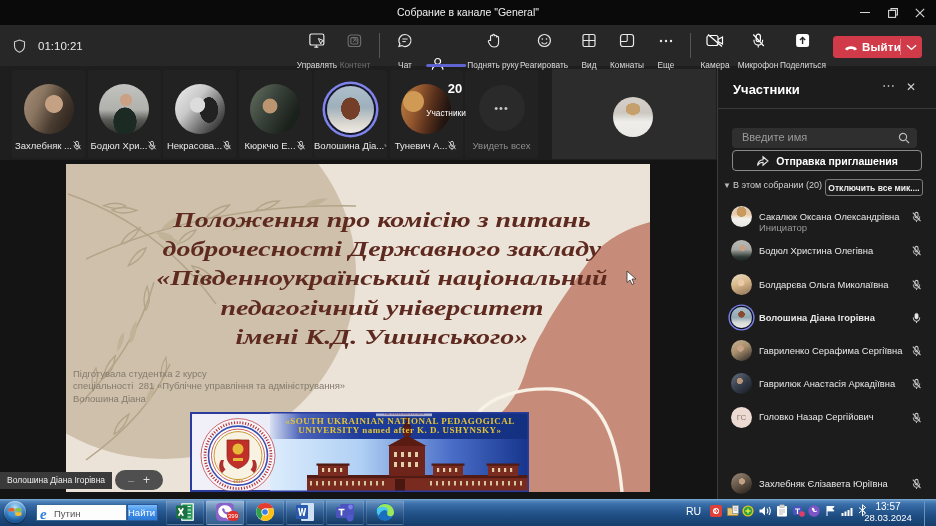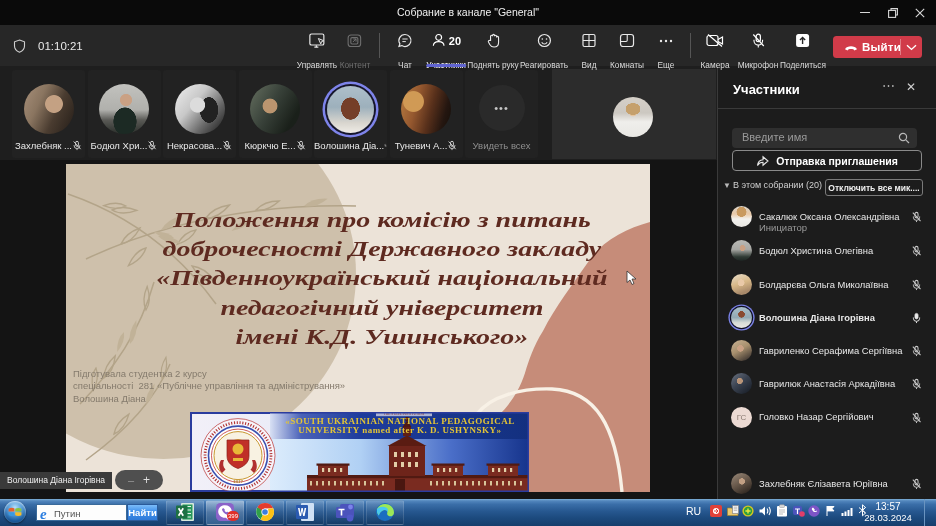--- a/index.html
+++ b/index.html
@@ -84,21 +84,21 @@
         </svg>
       <div class="lbl">Чат</div>
     </div>
 
     <div class="tbtn" style="left:446px;">
       <div style="display:flex;align-items:center;gap:3px;">
       <svg width="15" height="15" viewBox="0 0 15 15">
             <circle cx="7.5" cy="4.4" r="2.9" fill="none" stroke="#fff" stroke-width="1.2"></circle>
             <path d="M2.2 12.8 c0-2.6 2.3-4.2 5.3-4.2 s5.3 1.6 5.3 4.2" fill="none" stroke="#fff" stroke-width="1.2"></path>
           </svg>
-      <span style="font-size:11px;font-weight:bold;color:#fff;">20</span>
+      <span style="font-size:13px;font-weight:bold;color:#fff;margin-top:48px;">20</span>
         </div>
       <div class="lbl" style="color:#fff;">Участники</div>
       <div style="position:absolute;left:50%;transform:translateX(-50%);top:31px;width:40px;height:3px;background:#6064d0;border-radius:2px;"></div>
     </div>
 
     <div class="tbtn" style="left:493px;">
       <svg width="14" height="15" viewBox="0 0 14 15">
           <path d="M4.2 7.5 V3.2 a1 1 0 0 1 2 0 V2.4 a1 1 0 0 1 2 0 v0.8 a1 1 0 0 1 2 0 v1.2 a1 1 0 0 1 2 0 V9.5 c0 2.8-1.8 4.5-4.5 4.5 c-2.2 0-3.3-0.8-4.3-2.6 L2.1 9 c-0.5-0.9 0.4-1.9 1.3-1.5 z" fill="none" stroke="#e8e8e8" stroke-width="1.1"></path>
         </svg>
       <div class="lbl">Поднять руку</div>
@@ -531,21 +531,21 @@
         <path d="M0.5 3.2 Q3 1.8 5.5 3 L5.5 5.5 L0.5 5.5 Z" fill="#e8622c"></path>
         <path d="M6.2 3.2 Q9 1.8 11.5 3.2 L11.5 5.5 L6.2 5.5 Z" fill="#8ac43e"></path>
         <path d="M0.5 6.2 L5.5 6.2 L5.5 8.8 Q3 10 0.5 8.6 Z" fill="#3a9ae0"></path>
         <path d="M6.2 6.2 L11.5 6.2 L11.5 8.8 Q9 10.2 6.2 8.8 Z" fill="#f8bc28"></path>
       </svg>
 
     <div class="abs" style="left:36px;top:5px;width:91px;height:17px;background:#fdfdfd;border:1px solid #3a6a9a;box-sizing:border-box;">
       <span style="position:absolute;left:3px;top:1px;font-size:15px;font-weight:bold;font-style:italic;color:#2a7de0;font-family:'Liberation Serif',serif;">e</span>
       <span style="position:absolute;left:17px;top:3px;font-size:9.5px;color:#555;">Путин</span>
     </div>
-    <div class="abs" style="left:127px;top:5px;width:31px;height:17px;background:linear-gradient(180deg,#7cbcf8 0%,#3f90ec 45%,#2f7ad8 100%);border:1px solid #2a5a9a;box-sizing:border-box;color:#fff;font-size:9.5px;text-align:center;line-height:15px;font-weight:bold;">Найти</div>
+    <div class="abs" style="left:127px;top:5px;width:31px;height:17px;background:linear-gradient(180deg,#7cbcf8 0%,#3f90ec 45%,#2f7ad8 100%);border:1px solid #2a5a9a;box-sizing:border-box;color:#fff;font-size:9.5px;text-align:left;line-height:15px;">Найти</div>
 
     <div class="appbtn" style="left:166px;"></div>
     <svg class="abs" style="left:175px;top:3px;" width="20" height="20" viewBox="0 0 20 20">
         <rect x="6" y="1" width="13" height="18" rx="1" fill="#d8e8de"></rect>
         <rect x="7.5" y="2.5" width="10" height="15" fill="#28995c"></rect>
         <path d="M9 4.5 h7 M9 8 h7 M9 11.5 h7 M9 15 h7" stroke="#e8f4ec" stroke-width="1"></path>
         <rect x="1" y="3.5" width="11.5" height="13" rx="1" fill="#1d7044"></rect>
         <path d="M3.6 6.2 l4.6 7.6 M8.2 6.2 l-4.6 7.6" stroke="#fff" stroke-width="1.7"></path>
       </svg>
     <div class="appbtn lit" style="left:206px;"></div>

